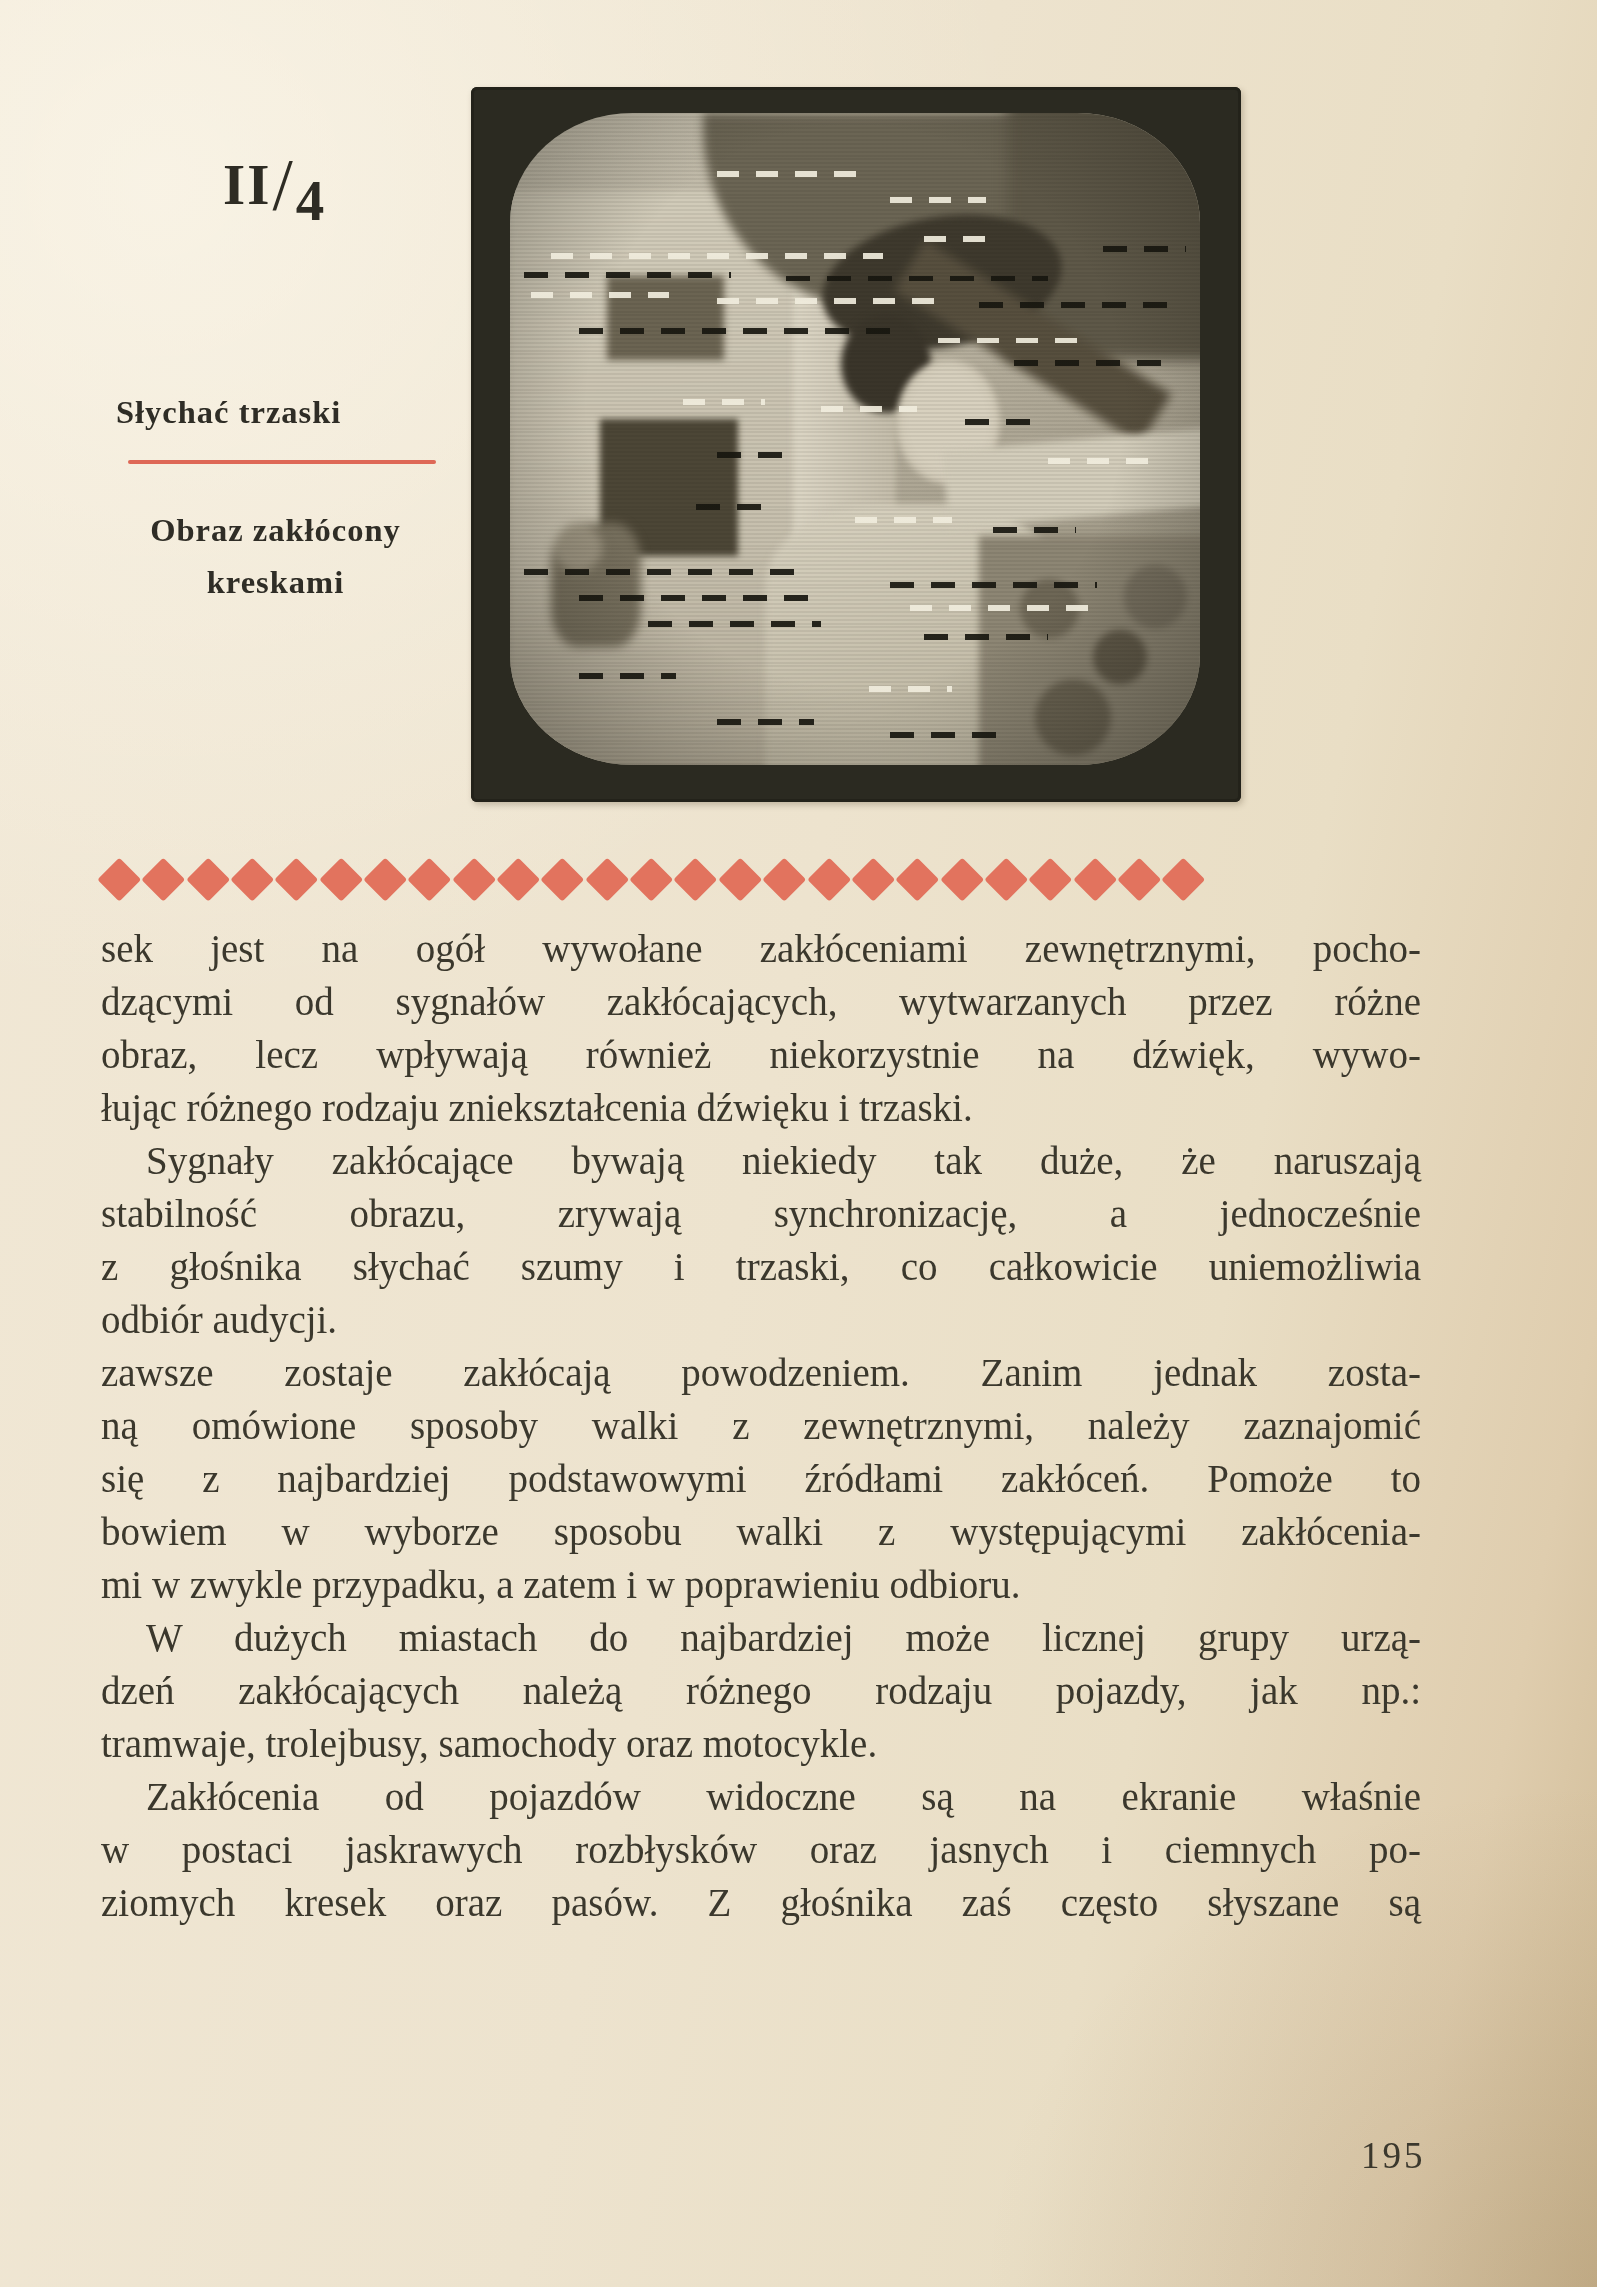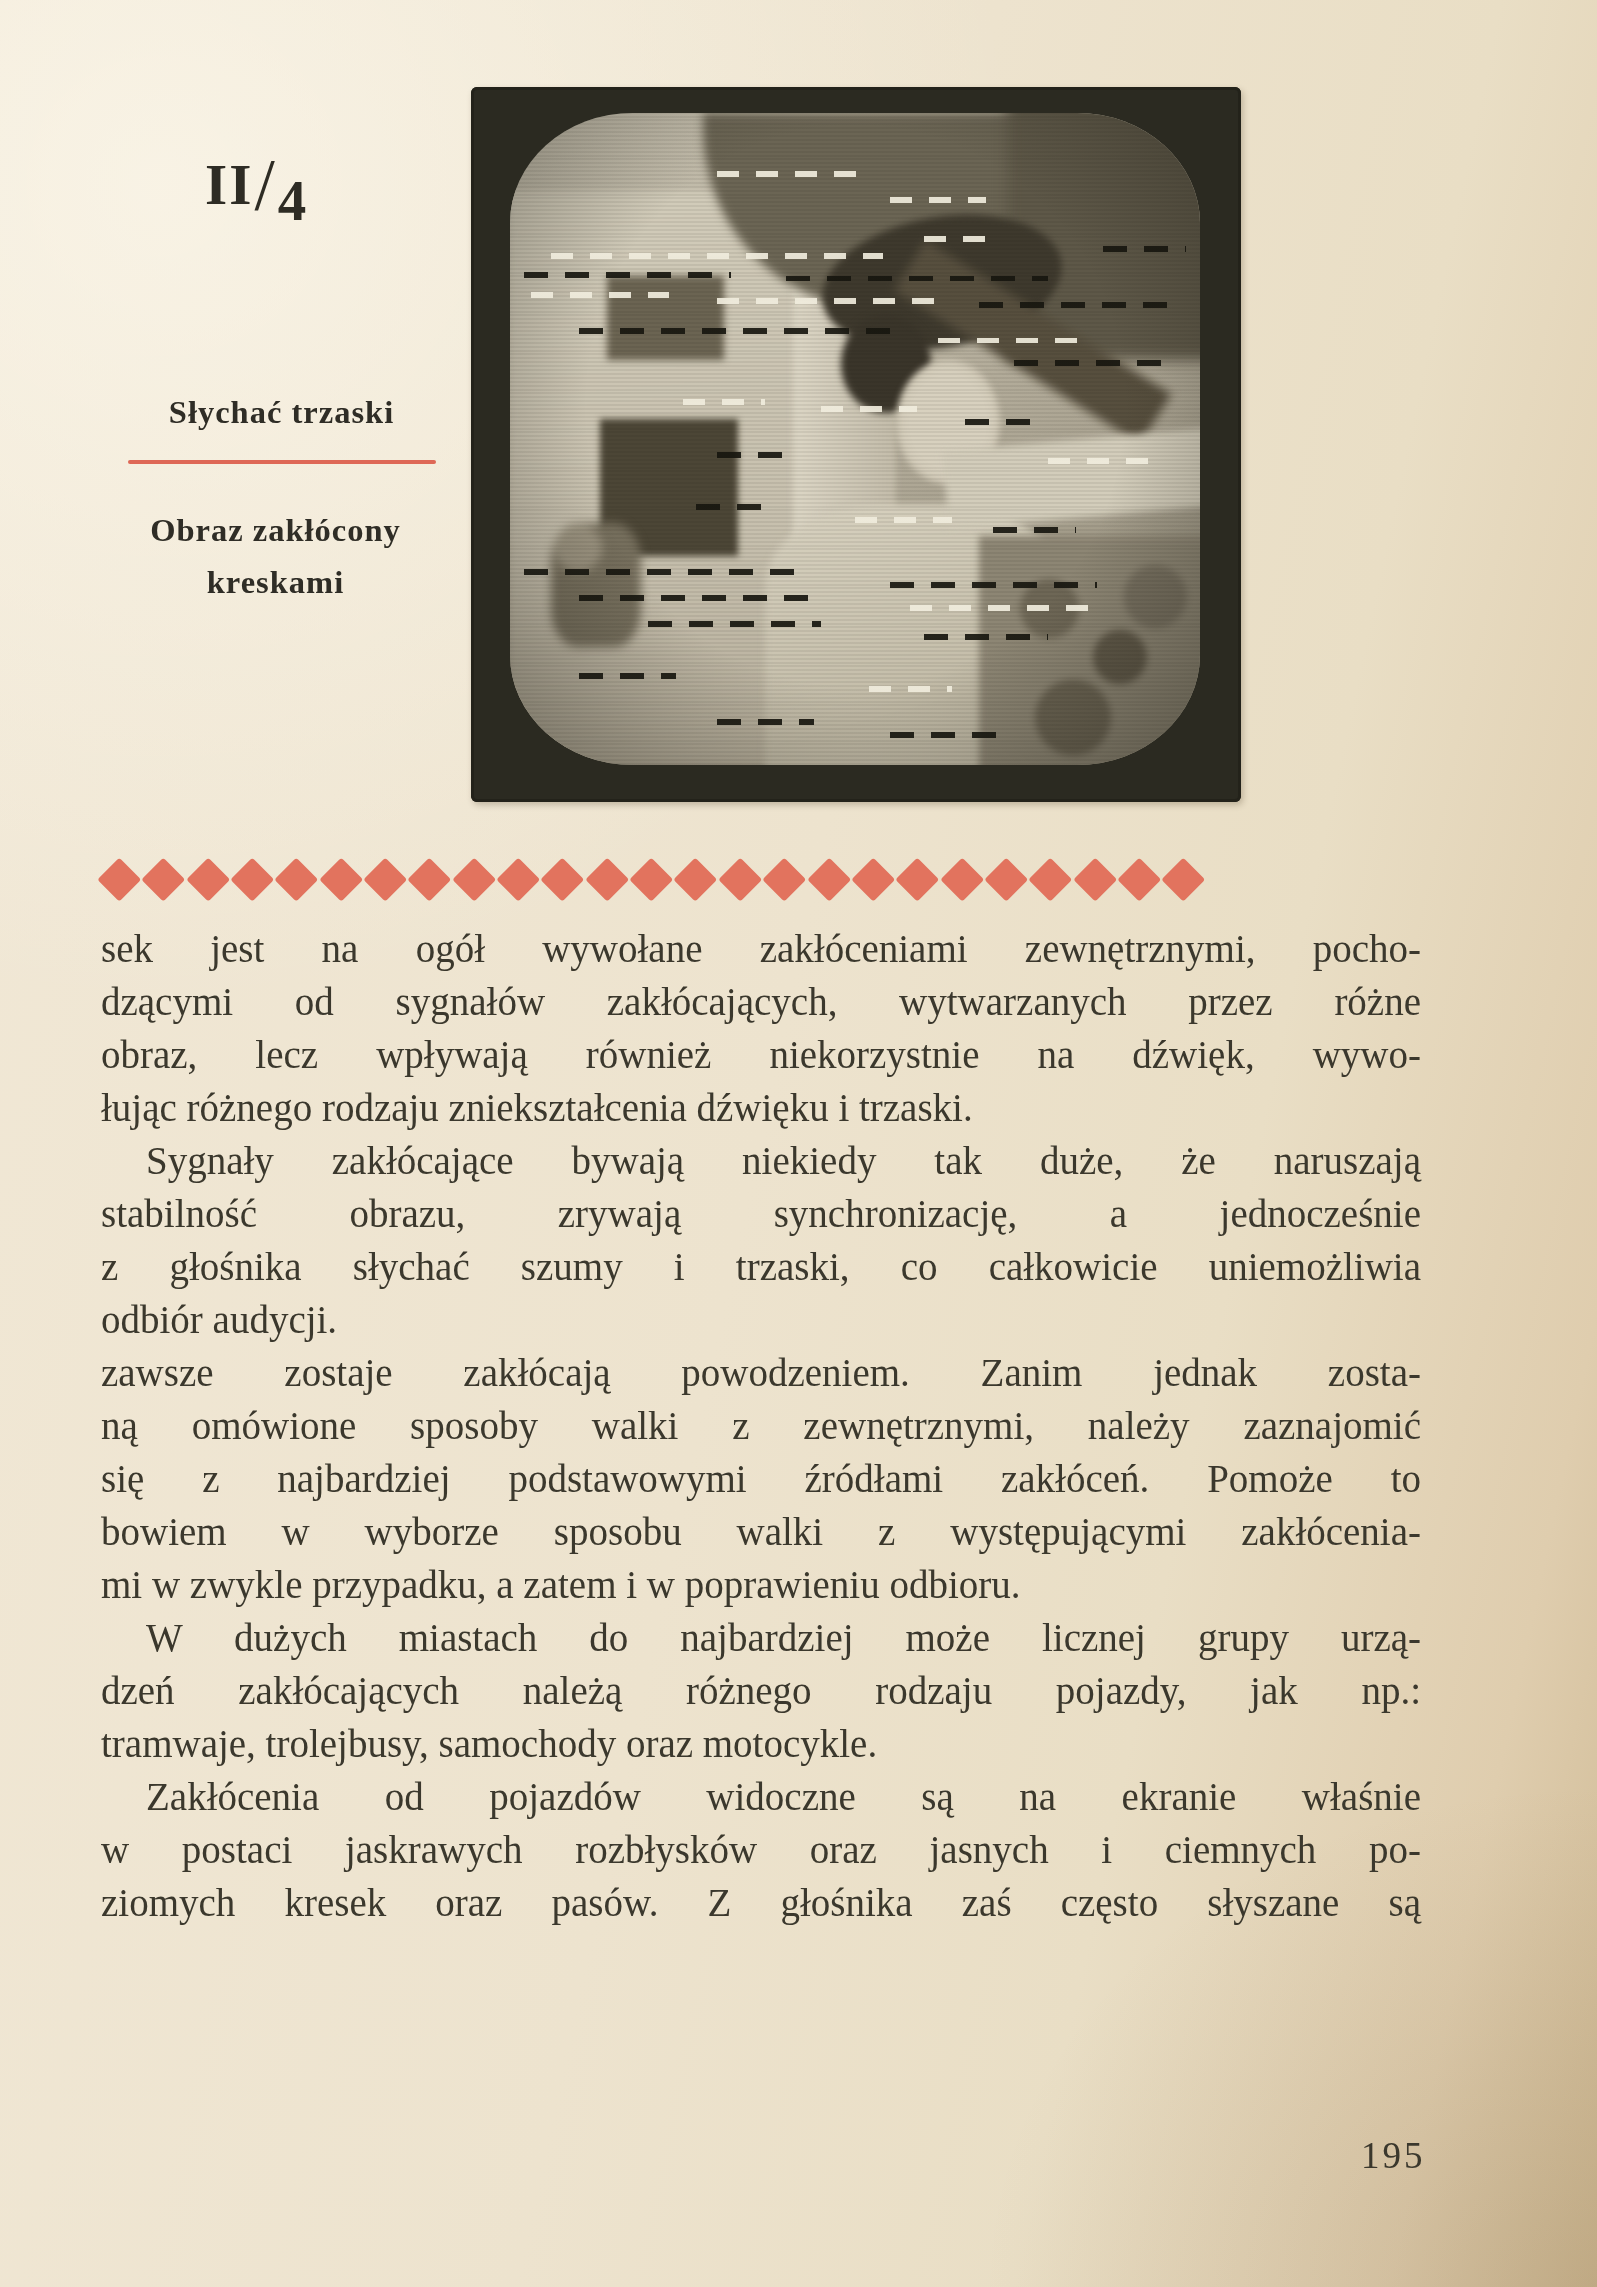--- a/index.html
+++ b/index.html
@@ -18,21 +18,21 @@
     font-family:"Liberation Serif","DejaVu Serif",serif;
     color:var(--ink);
     background:
       radial-gradient(90% 60% at 10% 8%, rgba(255,252,242,.55), rgba(255,252,242,0) 60%),
       radial-gradient(70% 40% at 100% 100%, rgba(120,92,52,.18), rgba(120,92,52,0) 55%),
       linear-gradient(102deg,#f1e8d6 0%,#ede3ce 48%,#e9dec5 72%,#dfcdae 90%,#cfba95 100%);
   }
 
   
   .section-label{
-    position:absolute;left:205px;top:138px;
+    position:absolute;left:223px;top:138px;
     font-weight:700;font-size:57px;color:#2e2c24;letter-spacing:2px;
   }
   .section-label .slash{
     display:inline-block;font-weight:400;font-size:73px;
     transform:translateY(5.9px);margin:0 1px;
   }
   .section-label .num{display:inline-block;transform:translateY(15.8px);}
 
   
   .tv{
@@ -72,21 +72,21 @@
   .m-vig{left:0;top:0;width:100%;height:100%;
     background:radial-gradient(ellipse at 50% 45%, rgba(0,0,0,0) 55%, rgba(32,30,22,.42) 100%);}
 
   .dash{position:absolute;height:5.9px;opacity:.92;}
   .dash.d{background-image:repeating-linear-gradient(90deg,#17160f 0 23.6px, rgba(0,0,0,0) 23.6px 41px);}
   .dash.l{background-image:repeating-linear-gradient(90deg,#f0ecdd 0 21.7px, rgba(0,0,0,0) 21.7px 39px);}
 
   
   .caption-audio{
     position:absolute;left:116px;top:394px;width:331px;
-    text-align:center;font-weight:700;font-size:32.5px;letter-spacing:1px;color:#2f2d26;
+    text-align:left;font-weight:700;font-size:32.5px;letter-spacing:1px;color:#2f2d26;
   }
   .red-rule{
     position:absolute;left:128px;top:460px;width:308px;height:3.9px;
     background:var(--red);opacity:.82;border-radius:2px;
   }
   .caption-video{
     position:absolute;left:95px;top:504px;width:361px;
     text-align:center;font-weight:700;font-size:32.5px;line-height:52px;letter-spacing:1px;color:#2f2d26;
   }
 

